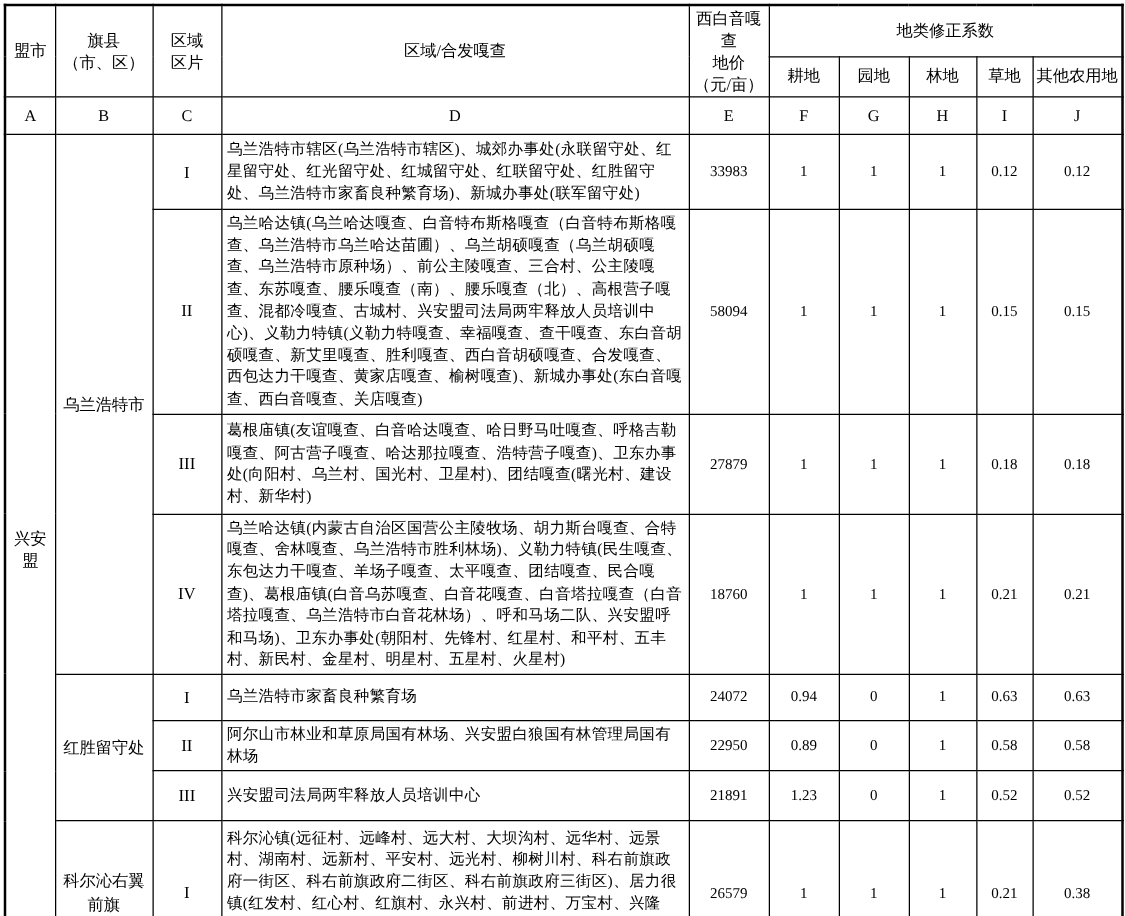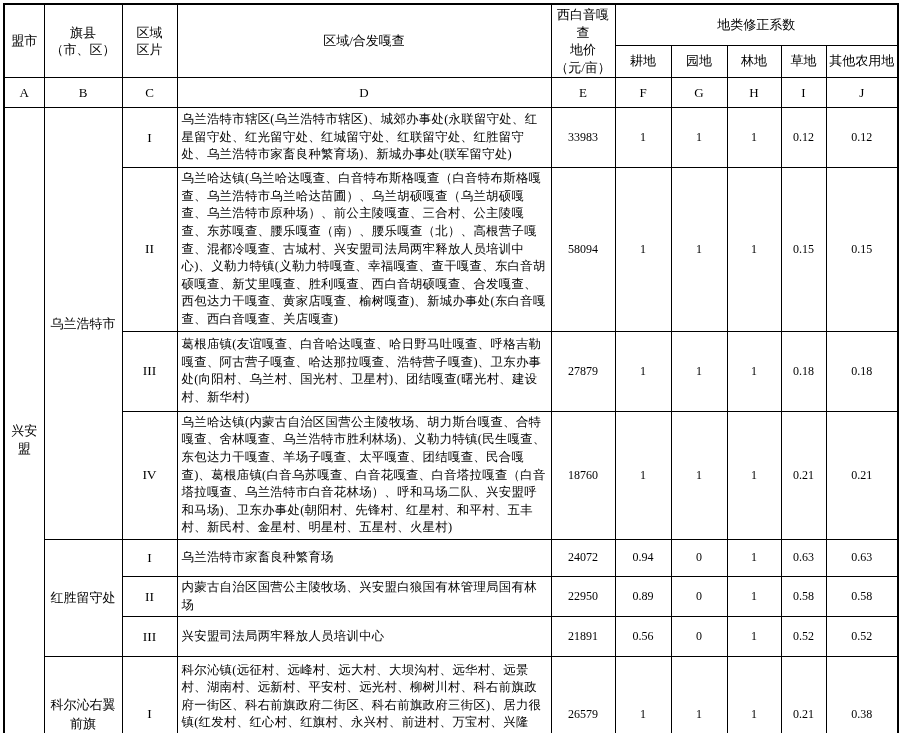--- a/index.html
+++ b/index.html
@@ -131,34 +131,34 @@
       <td class="num">24072</td>
       <td class="num">0.94</td>
       <td class="num">0</td>
       <td class="num">1</td>
       <td class="num">0.63</td>
       <td class="num">0.63</td>
     </tr>
 
     <tr style="height:38px">
       <td class="zone">II</td>
-      <td class="desc">内蒙古自治区国营公主陵牧场、兴安盟白狼国有林管理局国有林场</td>
+      <td class="desc">阿尔山市林业和草原局国有林场、兴安盟白狼国有林管理局国有林场</td>
       <td class="num">22950</td>
       <td class="num">0.89</td>
       <td class="num">0</td>
       <td class="num">1</td>
       <td class="num">0.58</td>
       <td class="num">0.58</td>
     </tr>
 
     <tr style="height:40px">
       <td class="zone">III</td>
       <td class="desc">兴安盟司法局两牢释放人员培训中心</td>
       <td class="num">21891</td>
-      <td class="num">0.56</td>
+      <td class="num">1.23</td>
       <td class="num">0</td>
       <td class="num">1</td>
       <td class="num">0.52</td>
       <td class="num">0.52</td>
     </tr>
 
     <tr style="height:116px">
       <td class="banner">科尔沁右翼前旗</td>
       <td class="zone">I</td>
       <td class="desc">科尔沁镇(远征村、远峰村、远大村、大坝沟村、远华村、远景村、湖南村、远新村、平安村、远光村、柳树川村、科右前旗政府一街区、科右前旗政府二街区、科右前旗政府三街区)、居力很镇(红发村、红心村、红旗村、永兴村、前进村、万宝村、兴隆村、幸福路村、西沟村、红忠村、南沟村、红十月村、红峰村、巨心村、靠山村)</td>

